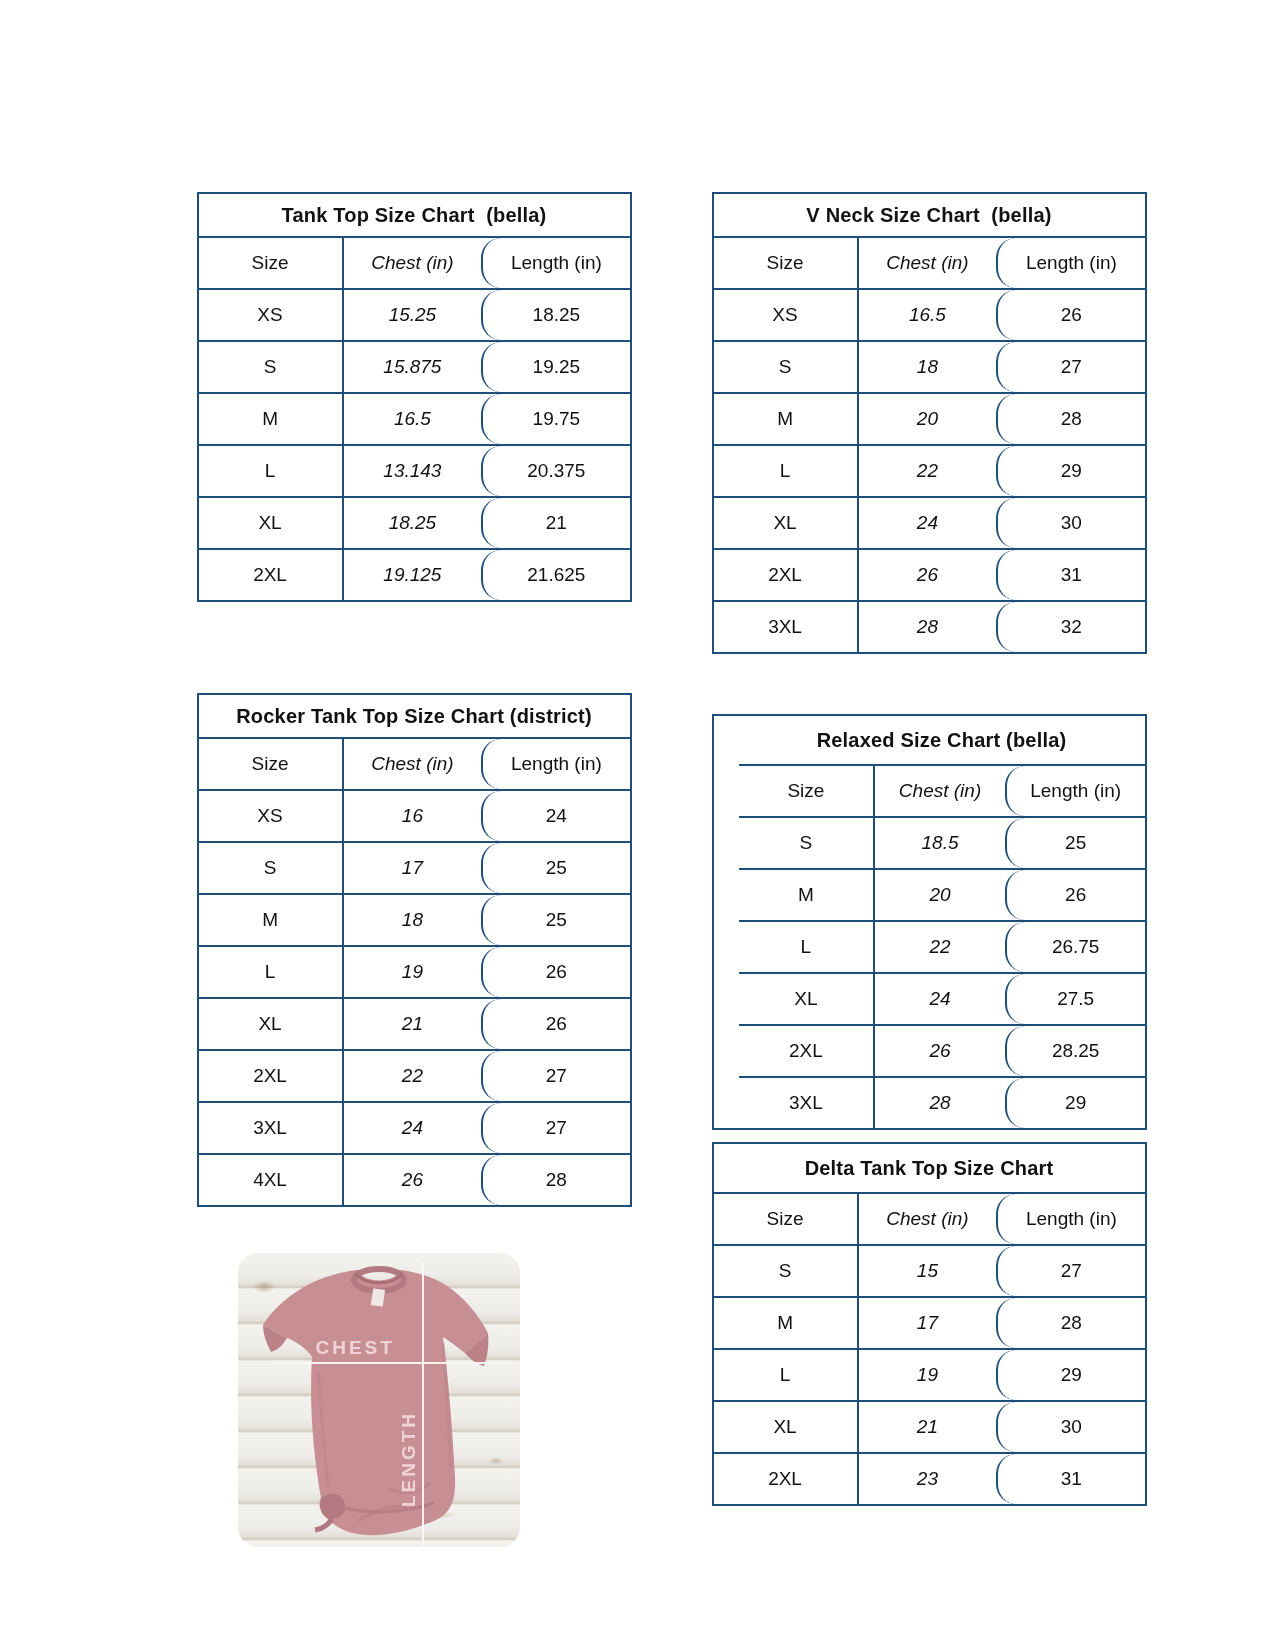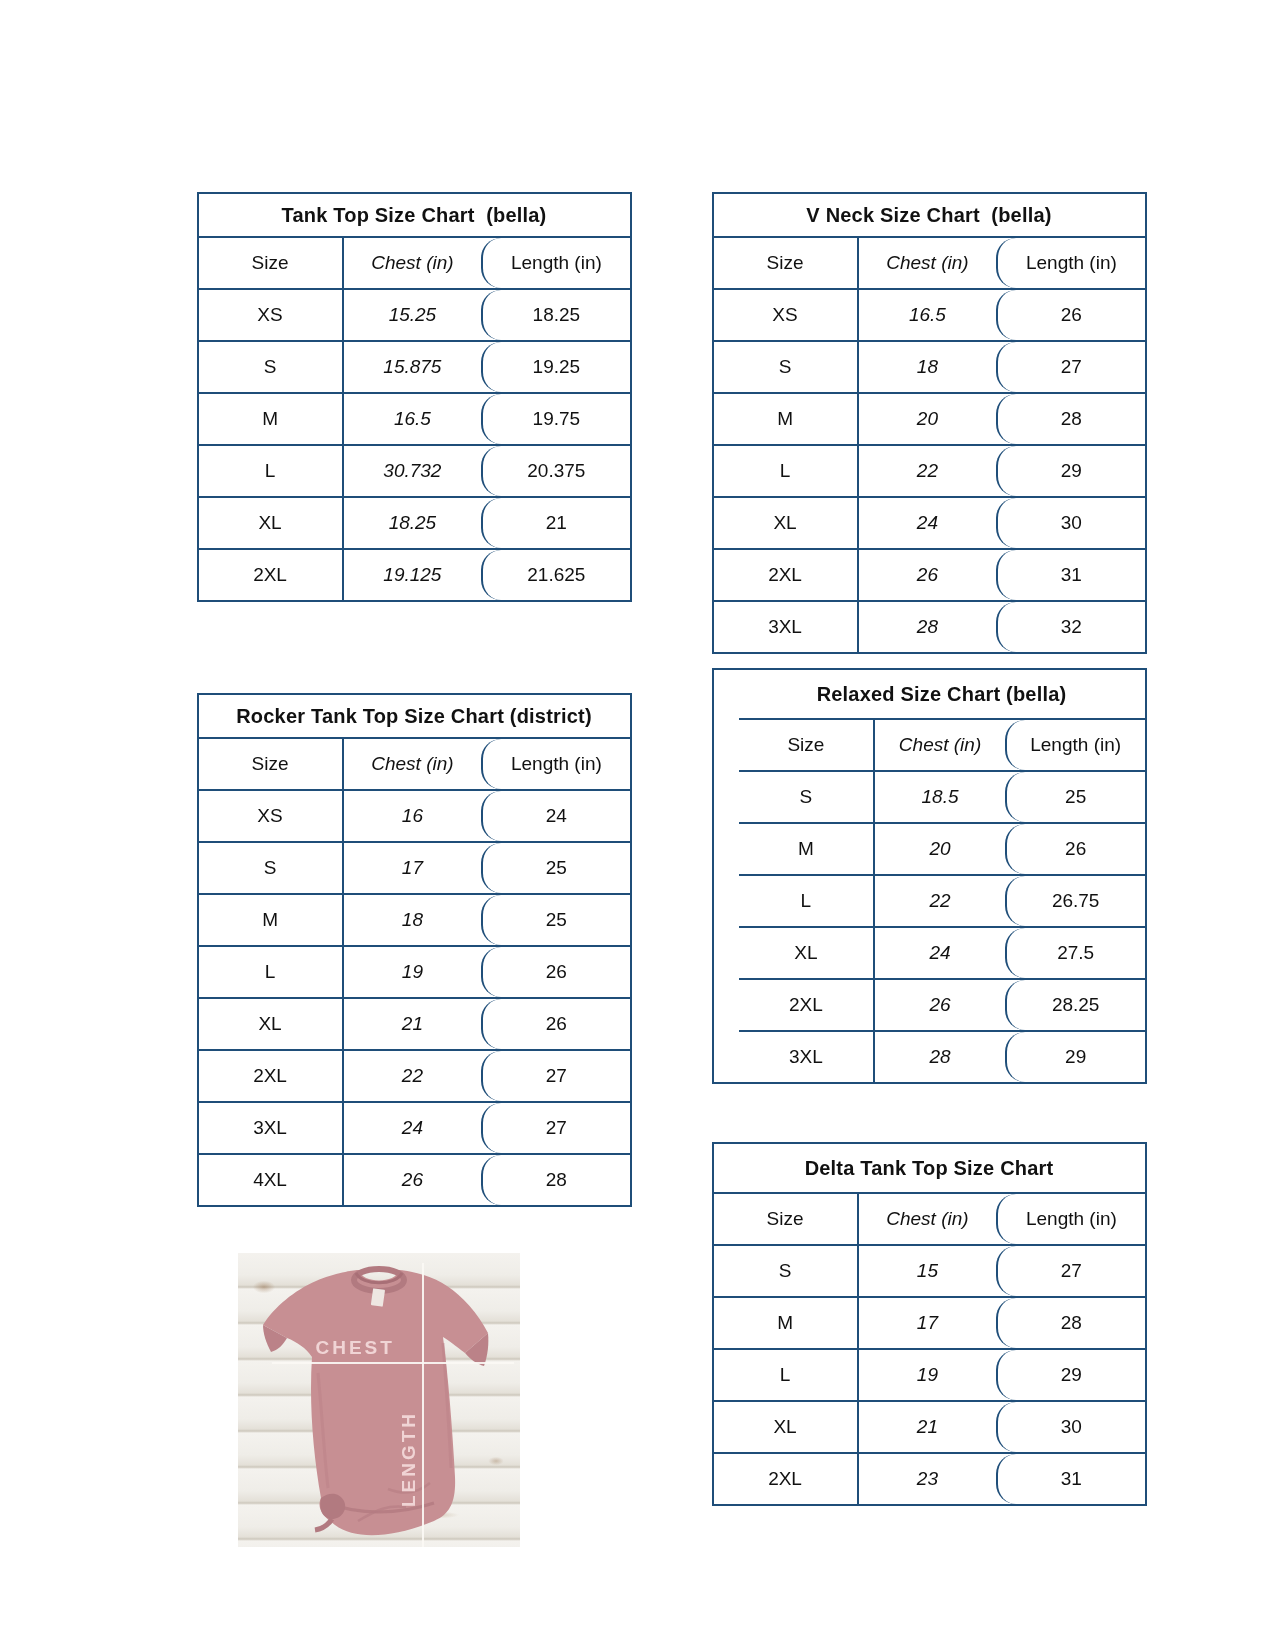--- a/index.html
+++ b/index.html
@@ -47,35 +47,36 @@
     border-left:2px solid var(--line);
   }
   .tbl-cell.col0{flex:0 0 33.2%;border-left:none;}
   .tbl-cell.col1{flex:0 0 32.4%;font-style:italic;}
   .tbl-cell.col2{flex:1 1 auto;border-radius:20px;}
   .tbl-row.header .tbl-cell{font-size:19px;}
 
   #t-tank   {left:132px;top:192px;}
   #t-vneck  {left:647px;top:192px;}
   #t-rocker {left:132px;top:693px;}
-  #t-relaxed{left:647px;top:668px;padding-left:25px;}
+  #t-relaxed{left:647px;top:714px;padding-left:25px;}
   #t-delta  {left:647px;top:1142px;}
 
   
   #photo{
     position:absolute;
     left:173px;top:1253px;
     width:282px;height:294px;
     overflow:hidden;
     background:
       radial-gradient(ellipse 16px 9px at 26px 34px, rgba(146,108,72,.45), rgba(146,108,72,0) 70%),
       radial-gradient(ellipse 11px 6px at 258px 208px, rgba(146,108,72,.35), rgba(146,108,72,0) 70%),
       radial-gradient(ellipse 30px 5px at 200px 262px, rgba(160,130,90,.30), rgba(160,130,90,0) 70%),
       repeating-linear-gradient(180deg,
         #f4f2ee 0px, #efede8 22px, #e4e0d8 32px, #cdc7bc 34px, #f4f2ee 36px);
+    border-radius: 20px;
   }
   #photo svg{position:absolute;left:0;top:0;}
   .measure-line{position:absolute;background:rgba(251,248,244,0.92);}
   #chest-line{left:34px;top:109px;width:242px;height:2px;}
   #length-line{left:184px;top:10px;width:2px;height:284px;}
   .measure-label{
     position:absolute;
     color:rgba(242,216,216,0.95);
     font-size:19px;
     font-weight:bold;
@@ -113,21 +114,21 @@
         <div class="tbl-cell col1">15.875</div>
         <div class="tbl-cell col2">19.25</div>
       </div>
       <div class="tbl-row data">
         <div class="tbl-cell col0">M</div>
         <div class="tbl-cell col1">16.5</div>
         <div class="tbl-cell col2">19.75</div>
       </div>
       <div class="tbl-row data">
         <div class="tbl-cell col0">L</div>
-        <div class="tbl-cell col1">30.732</div>
+        <div class="tbl-cell col1">13.143</div>
         <div class="tbl-cell col2">20.375</div>
       </div>
       <div class="tbl-row data">
         <div class="tbl-cell col0">XL</div>
         <div class="tbl-cell col1">18.25</div>
         <div class="tbl-cell col2">21</div>
       </div>
       <div class="tbl-row data">
         <div class="tbl-cell col0">2XL</div>
         <div class="tbl-cell col1">19.125</div>

